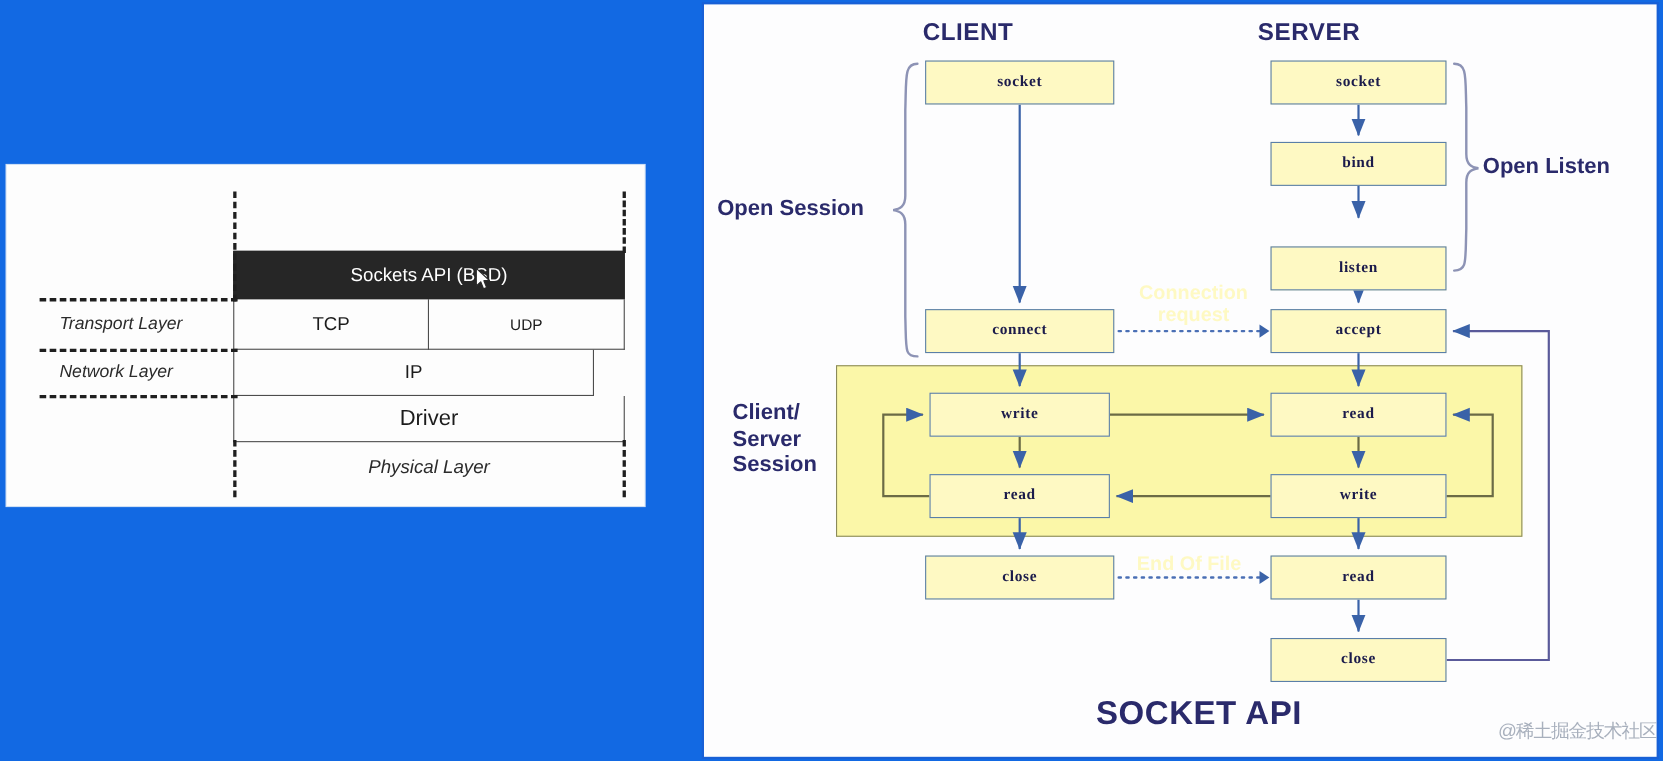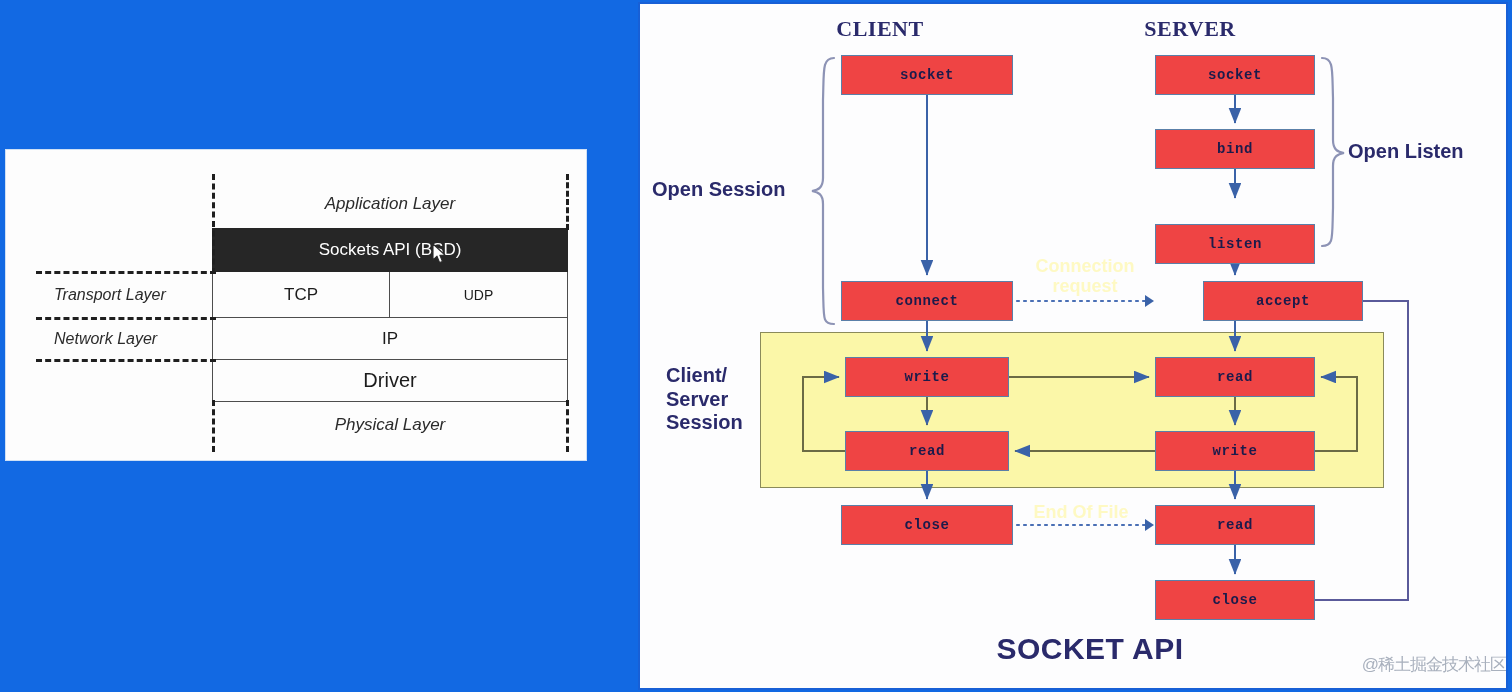--- a/index.html
+++ b/index.html
@@ -40,21 +40,21 @@
     left:206px;top:122px;width:178px;height:46px;
     font-size:17px;
     border:1.6px solid #4d4d4d;border-top:none;
   }
   .udp-cell{
     left:384px;top:122px;width:178px;height:46px;
     font-size:14px;
     border:1.6px solid #4d4d4d;border-top:none;border-left:none;
   }
   .ip-row{
-    left:206px;top:168px;width:356px;height:42px;
+    left:206px;top:168px;width:328px;height:42px;
     font-size:17px;
     border:1.6px solid #4d4d4d;border-top:none;
   }
   .driver-row{
     left:206px;top:210px;width:356px;height:42px;
     font-size:20px;
     border:1.6px solid #4d4d4d;border-top:none;
   }
   .phys-label{
     left:206px;top:252px;width:356px;height:46px;
@@ -94,32 +94,31 @@
     position:absolute;left:640px;top:4px;width:866px;height:684px;
     background:#fdfdfe;
     box-shadow:0 0 0 2px #1860d6;
   }
 
   .col-title{
     position:absolute;
     font-size:22px;font-weight:bold;color:#2a2a6b;
     letter-spacing:.5px;
     text-align:center;
-    font-family:Liberation Serif, serif;
   }
   #client-title{left:790px;top:16px;width:180px;}
   #server-title{left:1100px;top:16px;width:180px;}
 
   .node{
     position:absolute;
     box-sizing:border-box;
-    background:#ef4444;
+    background:#fef9c3;
     border:1.4px solid #5a7fa8;
     display:flex;align-items:center;justify-content:center;
-    font-family:Liberation Mono, monospace;
+    font-family:Liberation Serif, serif;
     font-size:14px;font-weight:bold;color:#1b1b4b;
     letter-spacing:.6px;
     z-index:12;
   }
 
   #session-box{
     position:absolute;
     left:760px;top:332px;width:622px;height:154px;
     background:#fbf7a8;
     border:1.6px solid #8a8a5a;
@@ -163,21 +162,20 @@
   svg.overlay{position:absolute;left:0;top:0;width:1512px;height:692px;pointer-events:none;}
   #arrows-svg{z-index:8;}
   #braces-svg{z-index:9;}
 </style>
 </head>
 <body>
 
 <div id="left-panel">
   <div id="stack">
 
-    <div class="stk-row app-label">Application Layer</div>
 
     <div class="stk-row sockets-row">Sockets API (BSD)</div>
 
     <div class="stk-row tcp-cell">TCP</div>
 
     <div class="stk-row udp-cell">UDP</div>
 
     <div class="stk-row ip-row">IP</div>
 
     <div class="stk-row driver-row">Driver</div>
@@ -206,21 +204,21 @@
 
 <div class="node" style="left:841px;top:55px;width:172px;height:40px;">socket</div>
 <div class="node" style="left:841px;top:281px;width:172px;height:40px;">connect</div>
 <div class="node" style="left:845px;top:357px;width:164px;height:40px;">write</div>
 <div class="node" style="left:845px;top:431px;width:164px;height:40px;">read</div>
 <div class="node" style="left:841px;top:505px;width:172px;height:40px;">close</div>
 
 <div class="node" style="left:1155px;top:55px;width:160px;height:40px;">socket</div>
 <div class="node" style="left:1155px;top:129px;width:160px;height:40px;">bind</div>
 <div class="node" style="left:1155px;top:204px;width:160px;height:40px;margin-top:20px;">listen</div>
-<div class="node" style="left:1155px;top:281px;width:160px;height:40px;margin-left:48px;">accept</div>
+<div class="node" style="left:1155px;top:281px;width:160px;height:40px;">accept</div>
 <div class="node" style="left:1155px;top:357px;width:160px;height:40px;">read</div>
 <div class="node" style="left:1155px;top:431px;width:160px;height:40px;">write</div>
 <div class="node" style="left:1155px;top:505px;width:160px;height:40px;">read</div>
 <div class="node" style="left:1155px;top:580px;width:160px;height:40px;">close</div>
 
 <div class="grp-label" id="open-client-label">Open Session</div>
 <div class="grp-label" id="open-listen-label">Open Listen</div>
 <div class="grp-label" id="session-label" style="white-space:pre-line;">Client/
 Server
 Session</div>

